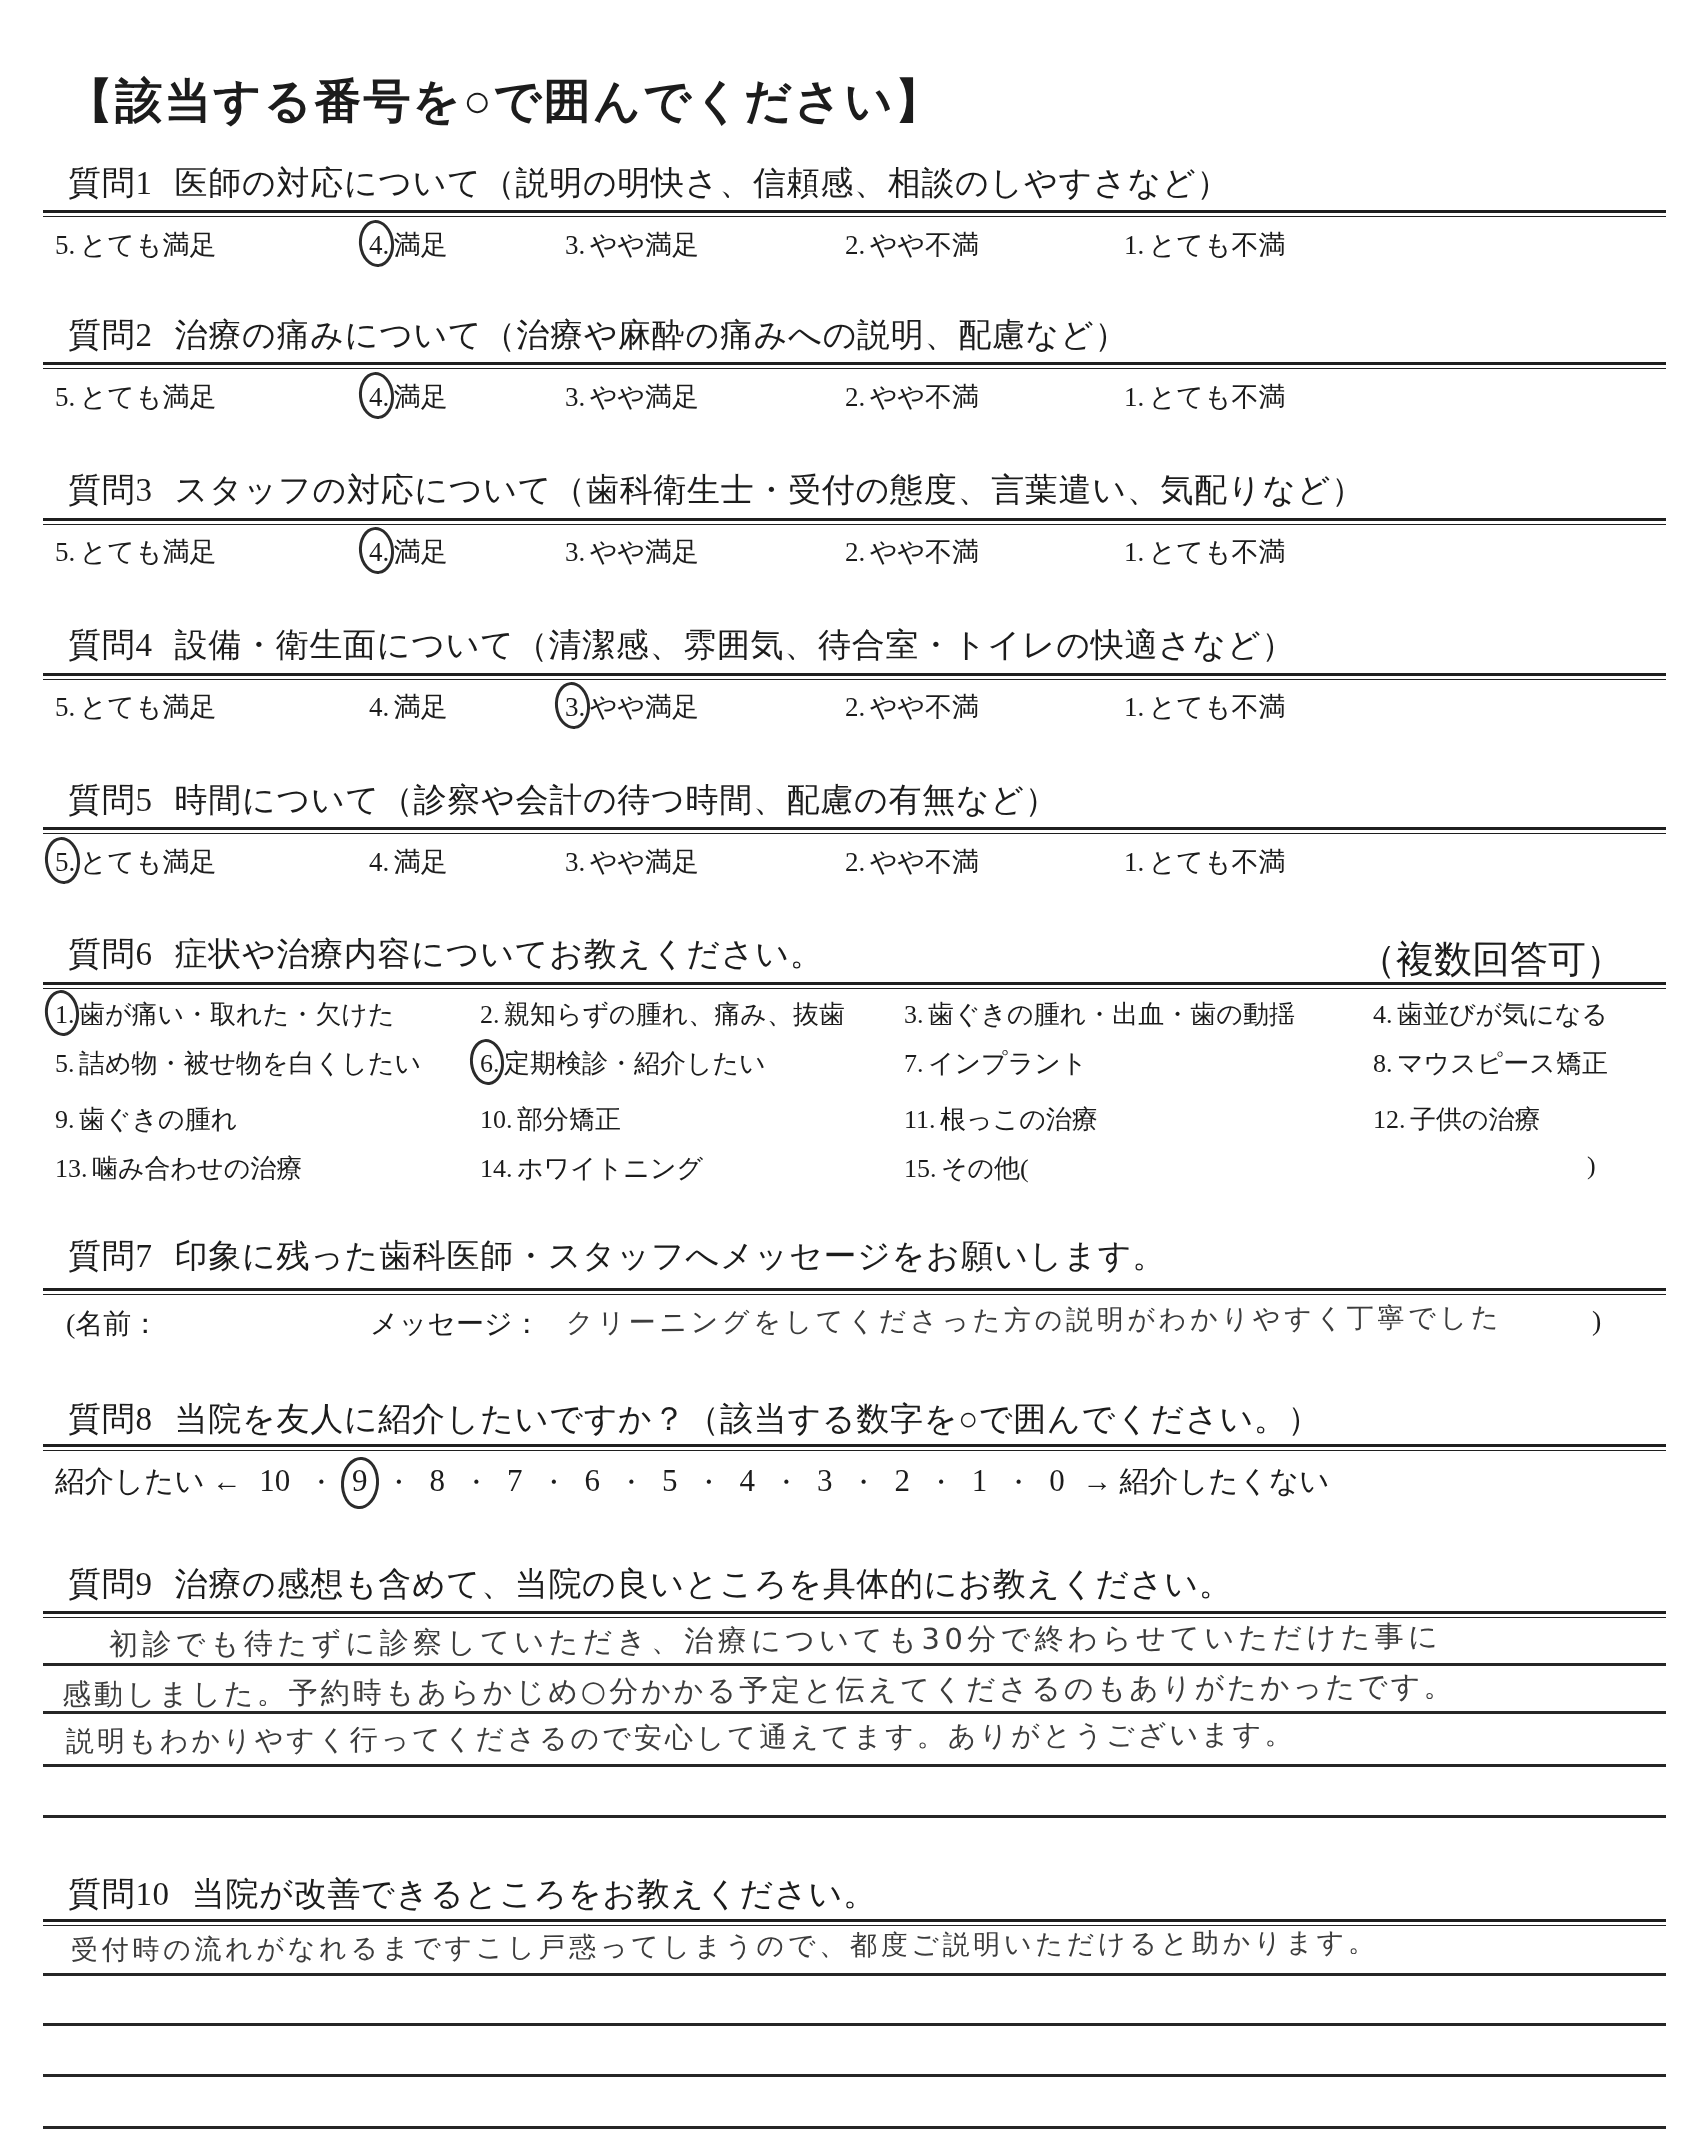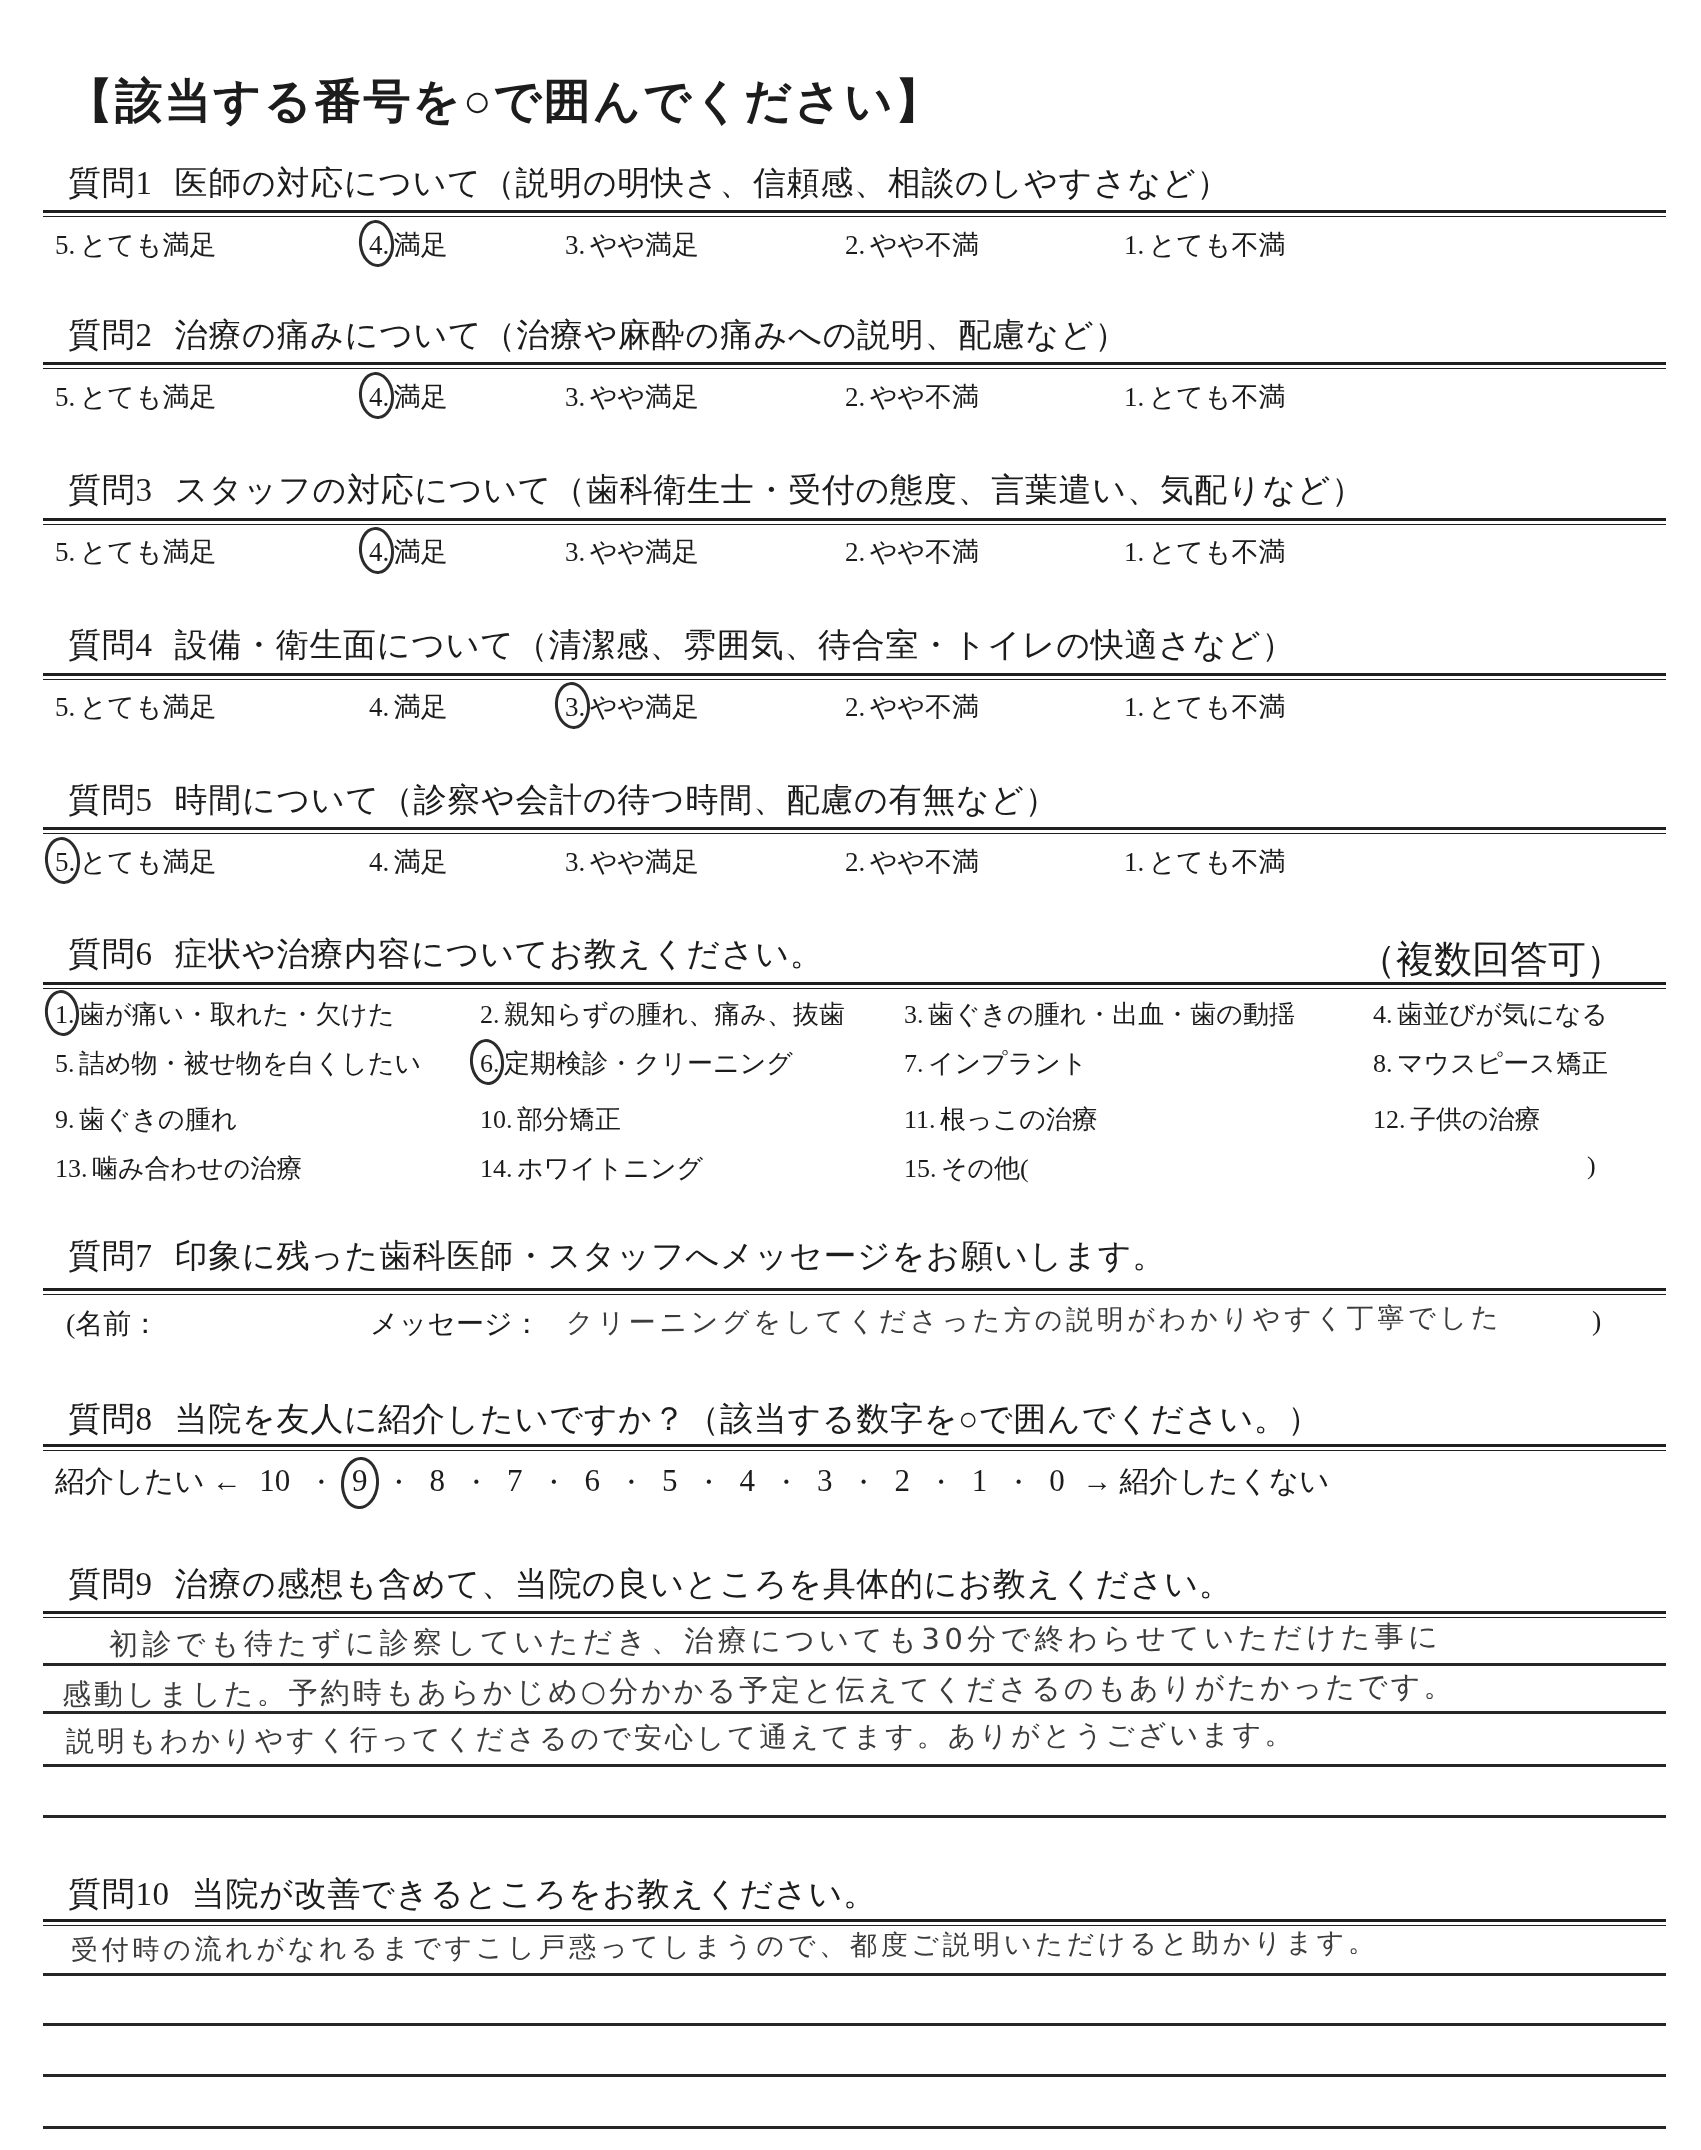--- a/index.html
+++ b/index.html
@@ -119,21 +119,21 @@
   <h2 class="qhead"><span class="qno">質問6</span><span>症状や治療内容についてお教えください。</span></h2>
   <span class="q6-note">（複数回答可）</span>
   <div class="divider" style="top:50px"></div>
 
   <span class="q6-item" style="left:55px;  top:65px"><span class="num circled">1.</span><span>歯が痛い・取れた・欠けた</span></span>
   <span class="q6-item" style="left:480px; top:65px"><span class="num">2.</span><span>親知らずの腫れ、痛み、抜歯</span></span>
   <span class="q6-item" style="left:904px;top:65px"><span class="num">3.</span><span>歯ぐきの腫れ・出血・歯の動揺</span></span>
   <span class="q6-item" style="left:1373px;top:65px"><span class="num">4.</span><span>歯並びが気になる</span></span>
 
   <span class="q6-item" style="left:55px;  top:114px"><span class="num">5.</span><span>詰め物・被せ物を白くしたい</span></span>
-  <span class="q6-item" style="left:480px; top:114px"><span class="num circled">6.</span><span>定期検診・クリーニング</span></span>
+  <span class="q6-item" style="left:480px; top:114px"><span class="num circled">6.</span><span>定期検診・紹介したい</span></span>
   <span class="q6-item" style="left:904px;top:114px"><span class="num">7.</span><span>インプラント</span></span>
   <span class="q6-item" style="left:1373px;top:114px"><span class="num">8.</span><span>マウスピース矯正</span></span>
 
   <span class="q6-item" style="left:55px;  top:170px"><span class="num">9.</span><span>歯ぐきの腫れ</span></span>
   <span class="q6-item" style="left:480px; top:170px"><span class="num">10.</span><span>部分矯正</span></span>
   <span class="q6-item" style="left:904px;top:170px"><span class="num">11.</span><span>根っこの治療</span></span>
   <span class="q6-item" style="left:1373px;top:170px"><span class="num">12.</span><span>子供の治療</span></span>
 
   <span class="q6-item" style="left:55px;  top:219px"><span class="num">13.</span><span>噛み合わせの治療</span></span>
   <span class="q6-item" style="left:480px; top:219px"><span class="num">14.</span><span>ホワイトニング</span></span>

